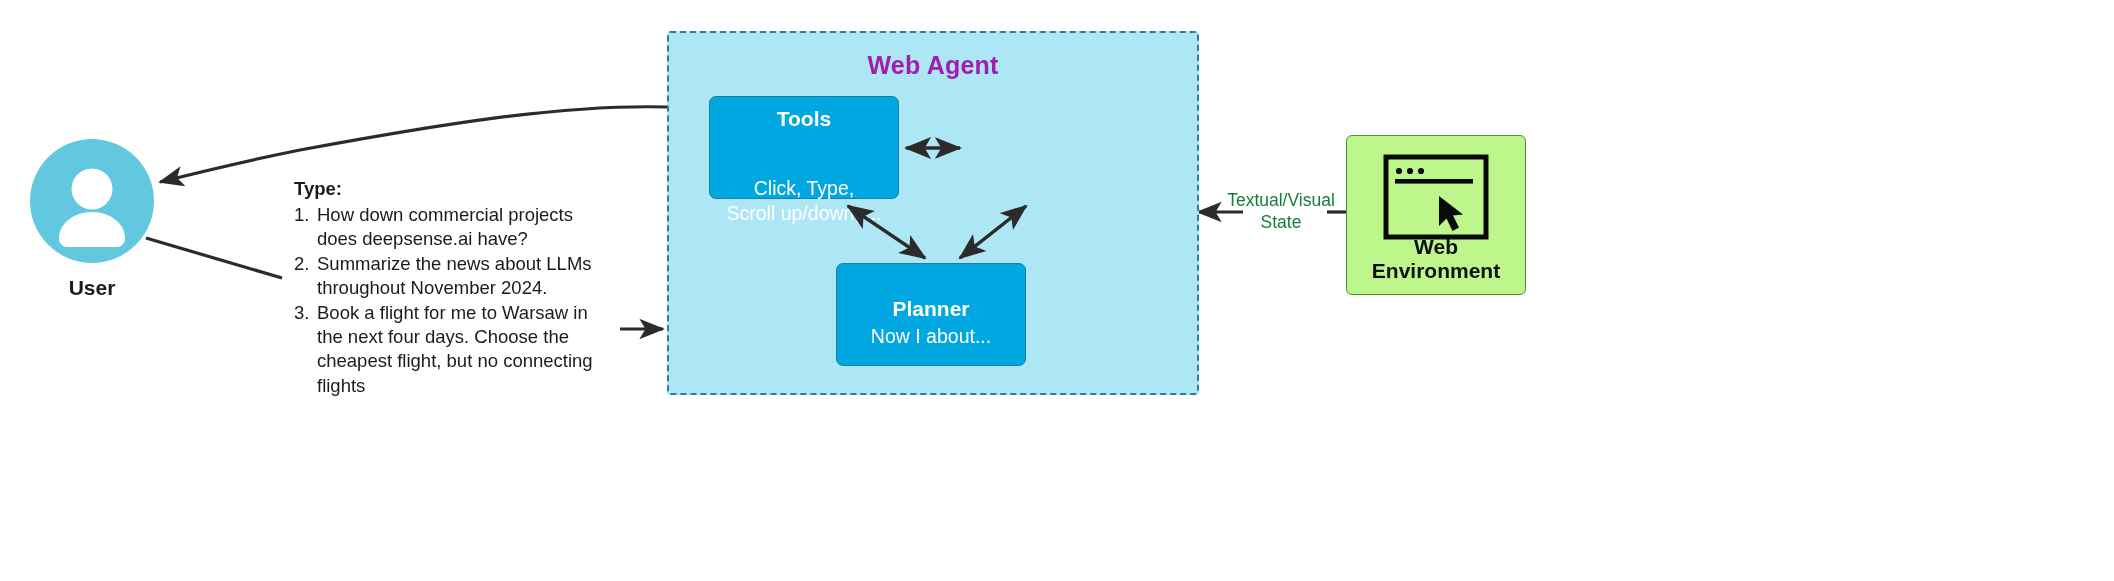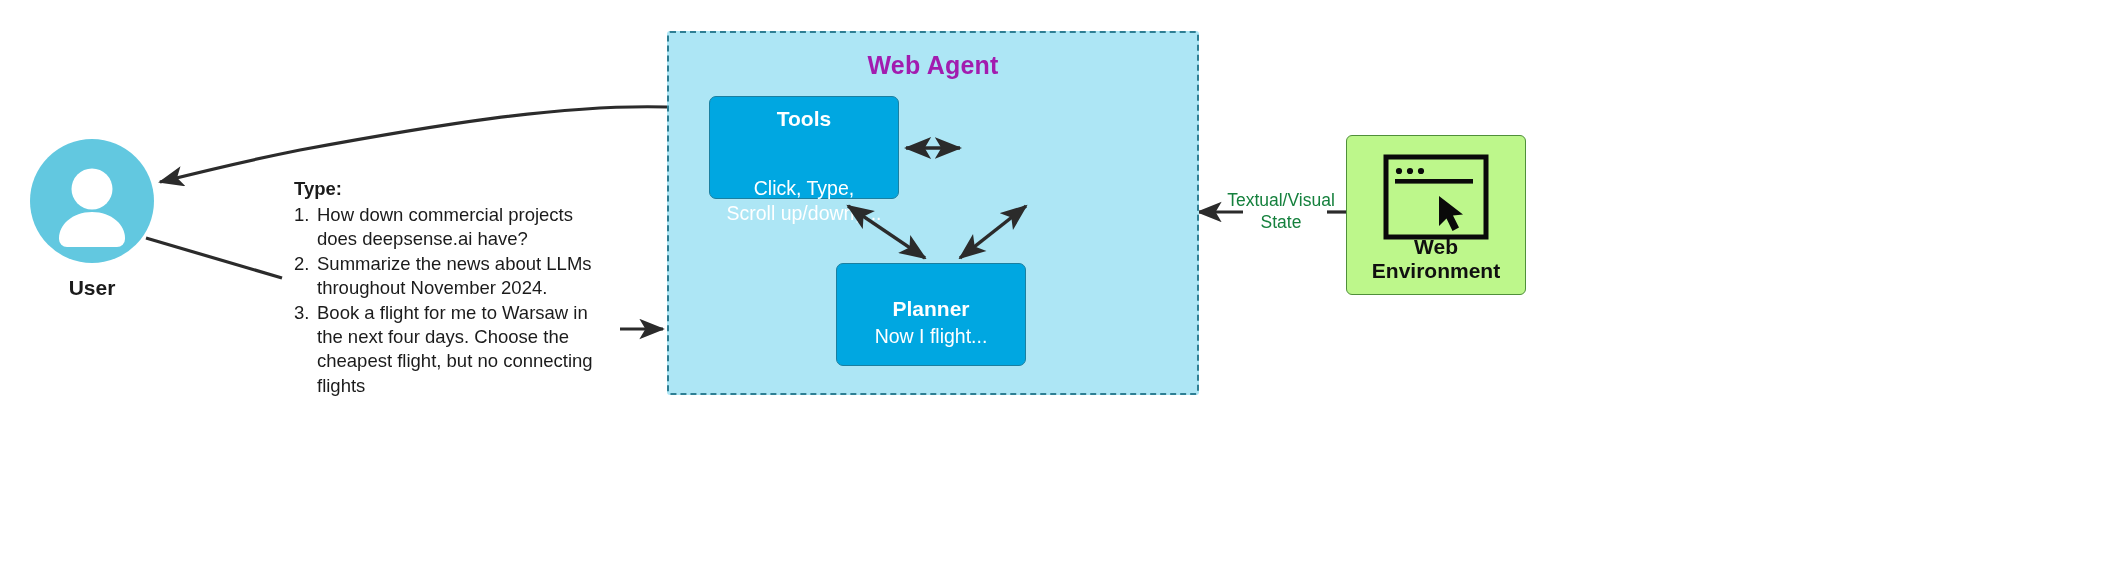--- a/index.html
+++ b/index.html
@@ -266,21 +266,21 @@
 
   <div id="node-tools" class="node">
     <div class="node-title">Tools</div>
     <div class="node-sub" style="white-space: pre-line;">Click, Type,
 Scroll up/down, ...</div>
   </div>
 
 
   <div id="node-planner" class="node">
     <div class="node-title">Planner</div>
-    <div class="node-sub" style="white-space: pre-line;">Now I flight...</div>
+    <div class="node-sub" style="white-space: pre-line;">Now I about...</div>
   </div>
 
   <div id="state-label" class="abs" style="white-space: pre-line;">Textual/Visual
 State</div>
 
   <div id="web-environment" class="abs">
     <svg id="browser-icon" width="106" height="86" viewBox="0 0 106 86">
       <rect x="3" y="3" width="100" height="80" fill="none" stroke="#0a0a0a" stroke-width="5"></rect>
       <circle cx="16" cy="17" r="3.1" fill="#0a0a0a"></circle>
       <circle cx="27" cy="17" r="3.1" fill="#0a0a0a"></circle>

